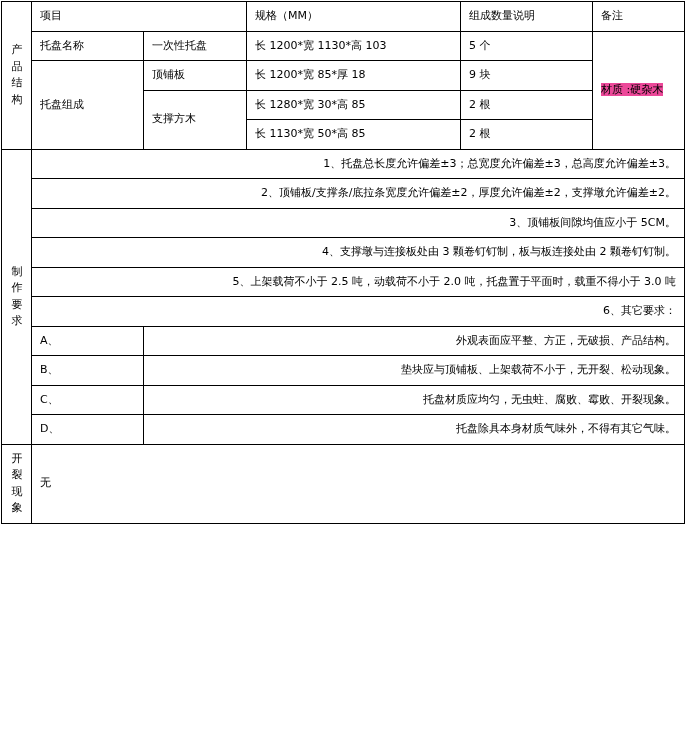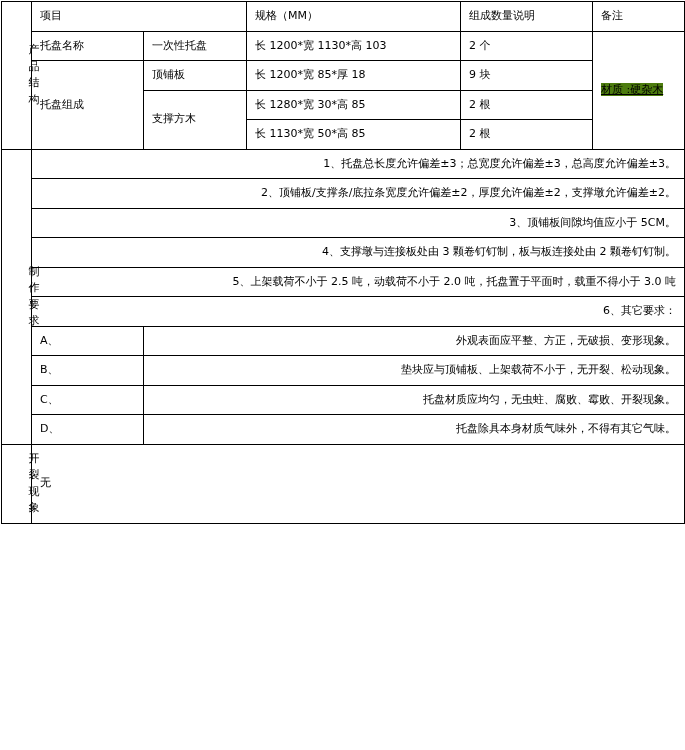--- a/index.html
+++ b/index.html
@@ -39,25 +39,23 @@
     padding: 4px 2px;
     font-size: 13px;
     line-height: 1.25;
     letter-spacing: 0px;
   }
   .vert-label span {
     display: inline-block;
     width: 14px;
     word-break: break-all;
     white-space: normal;
-    margin-left: 17px;
   }
   .hl {
-    background: #4d7c0f;
-    text-decoration: underline;
+    background: #ec4899;
   }
   .note-cell {
     font-size: 13px;
     line-height: 1.5;
     vertical-align: middle;
   }
   .req-text {
     padding: 9px 10px;
     text-align: right;
   }
@@ -93,21 +91,21 @@
         <td colspan="2">项目</td>
         <td>规格（MM）</td>
         <td>组成数量说明</td>
         <td>备注</td>
       </tr>
 
       <tr>
         <td>托盘名称</td>
         <td>一次性托盘</td>
         <td>长 1200*宽 1130*高 103</td>
-        <td>2 个</td>
+        <td>5 个</td>
         <td rowspan="4" class="note-cell">
           <span class="hl">材质 :硬杂木</span>
         </td>
       </tr>
 
       <tr>
         <td rowspan="3">托盘组成</td>
         <td>顶铺板</td>
         <td>长 1200*宽 85*厚 18</td>
         <td>9 块</td>
@@ -141,21 +139,21 @@
       </tr>
       <tr>
         <td colspan="5" class="req-text">5、上架载荷不小于 2.5 吨，动载荷不小于 2.0 吨，托盘置于平面时，载重不得小于 3.0 吨</td>
       </tr>
       <tr>
         <td colspan="5" class="req-text">6、其它要求：</td>
       </tr>
 
       <tr>
         <td class="letter-cell">A、</td>
-        <td colspan="4" class="req-text">外观表面应平整、方正，无破损、变形现象。</td>
+        <td colspan="4" class="req-text">外观表面应平整、方正，无破损、产品结构。</td>
       </tr>
       <tr>
         <td class="letter-cell">B、</td>
         <td colspan="4" class="req-text">垫块应与顶铺板、上架载荷不小于，无开裂、松动现象。</td>
       </tr>
       <tr>
         <td class="letter-cell">C、</td>
         <td colspan="4" class="req-text">托盘材质应均匀，无虫蛀、腐败、霉败、开裂现象。</td>
       </tr>
       <tr>

